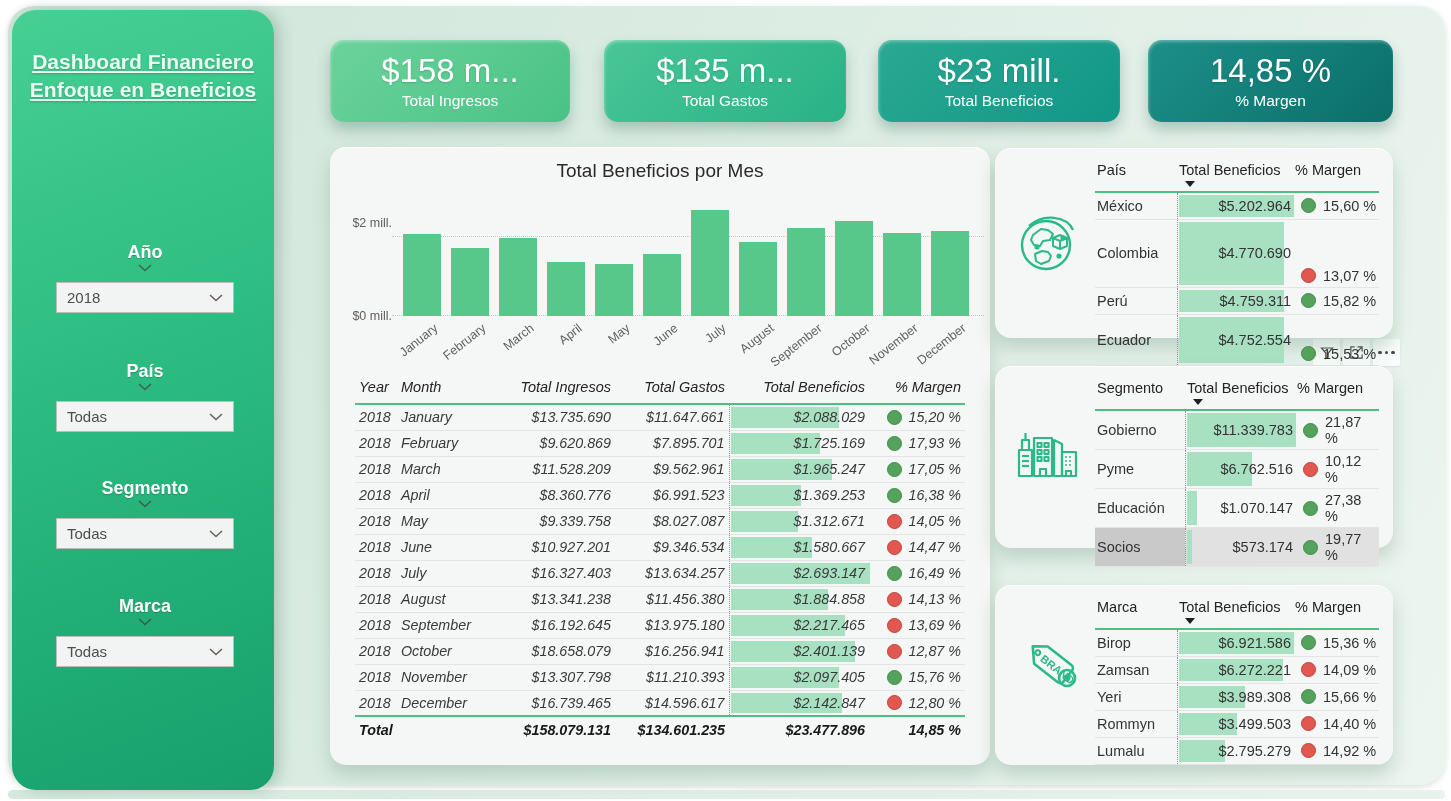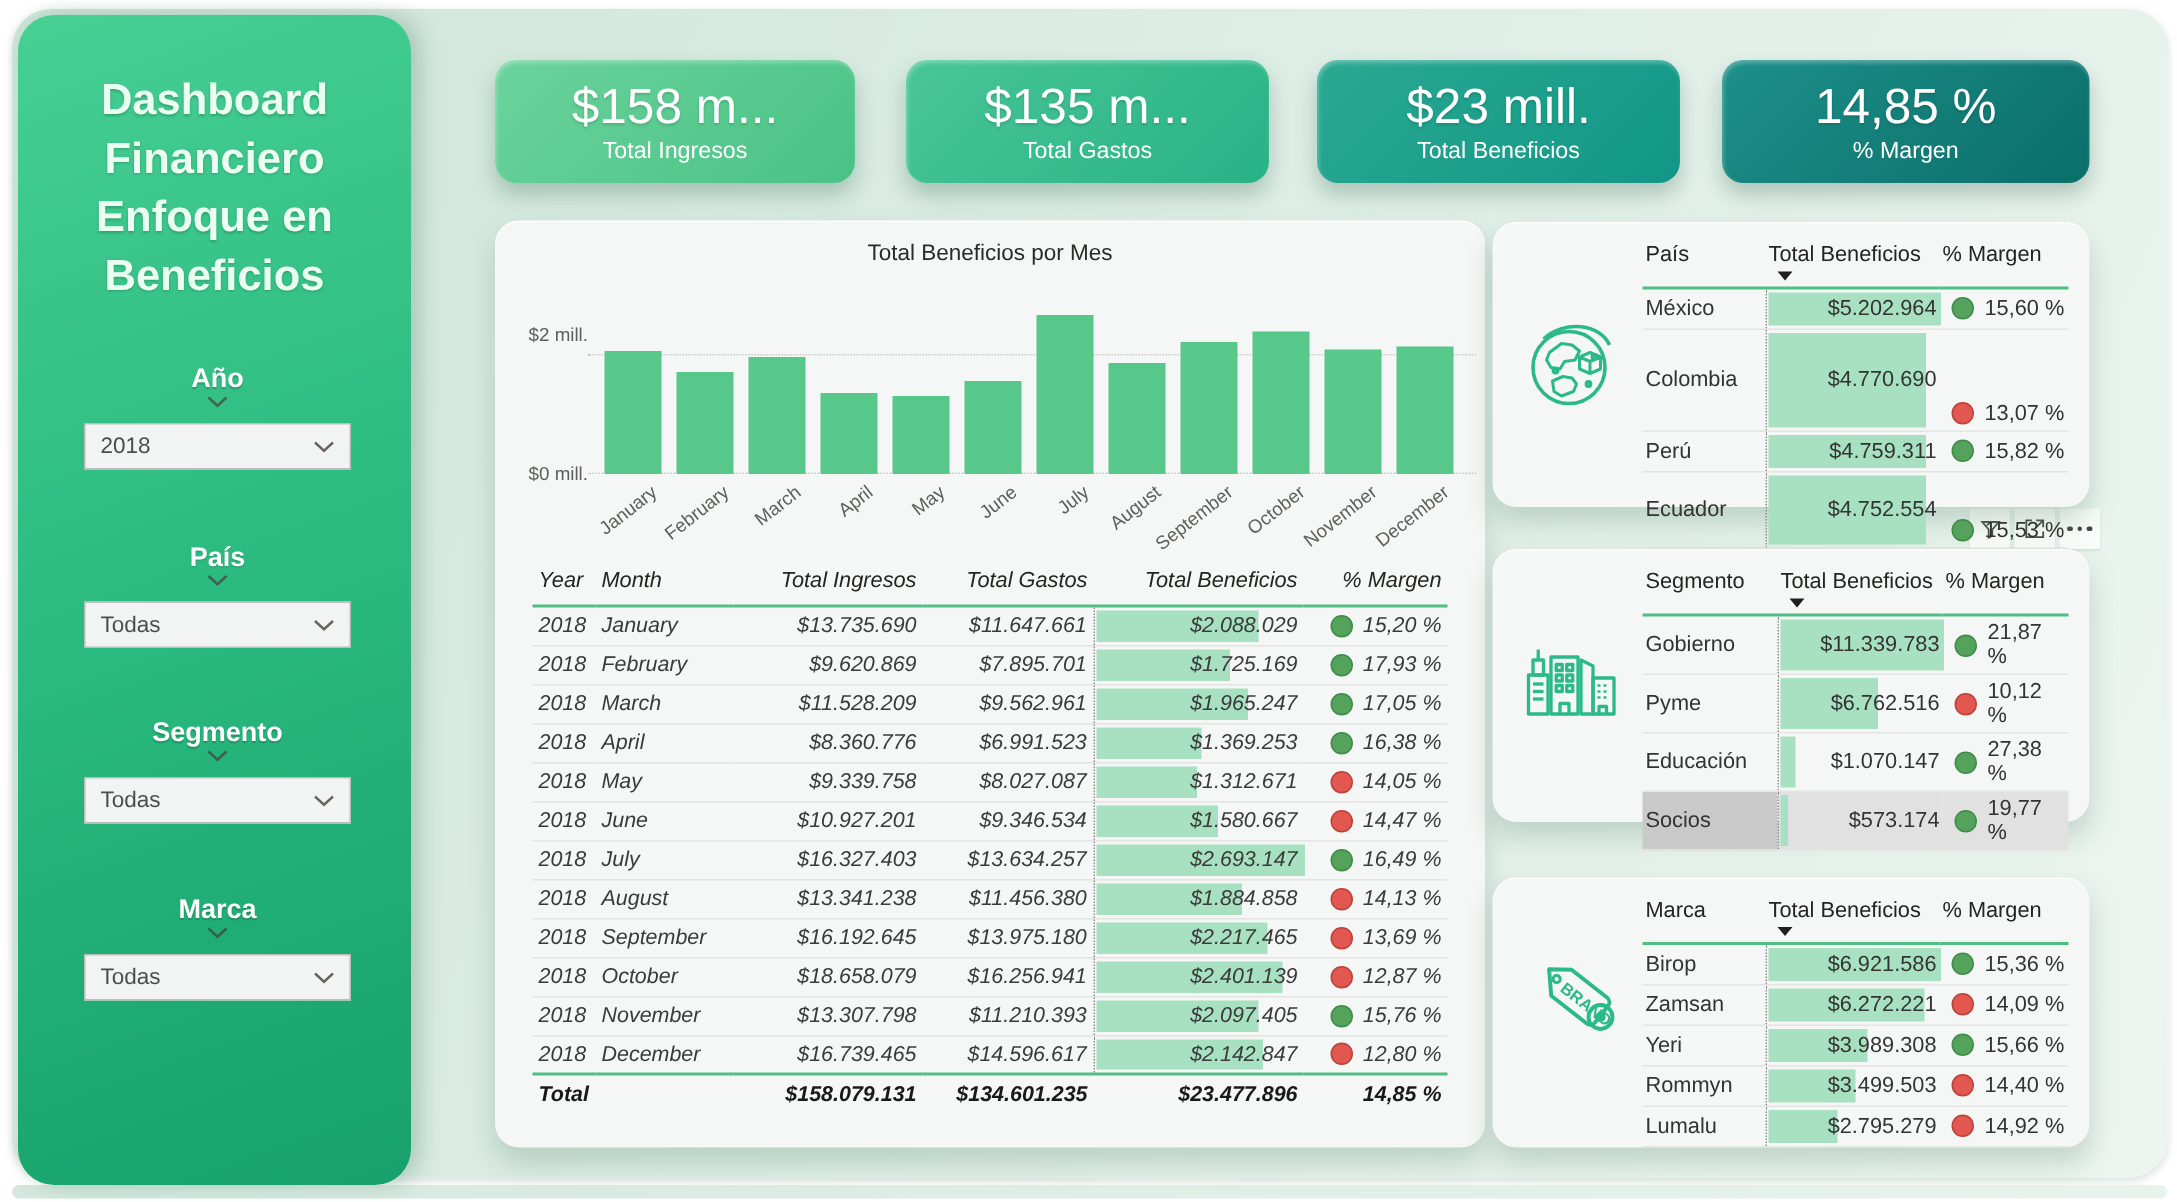--- a/index.html
+++ b/index.html
@@ -11,22 +11,22 @@
   .bottom-strip { position:absolute; left:8px; bottom:2px; width:1437px; height:9px;
     border-radius:5px; background:linear-gradient(90deg,#d5e8de,#e9f3ee); }
 
   
   .sidebar { position:absolute; left:12px; top:10px; width:262px; height:780px;
     border-radius:24px; background:linear-gradient(160deg,#47cf94 0%,#2cbc81 45%,#17a06c 100%);
     box-shadow:6px 0 14px rgba(40,100,75,.25); color:#eafff2; }
   .logo-row { display:flex; align-items:center; gap:8px; padding:22px 10px 0 18px; }
   .logo-word { font-size:34px; font-weight:bold; letter-spacing:1px; color:#eafff5;
     text-shadow:0 2px 2px rgba(0,0,0,.18); }
-  .side-title { margin-top:38px; text-align:center; font-size:29px; font-weight:bold;
-    line-height:1.35; text-shadow:0 1px 2px rgba(0,0,0,.2); }
+  .side-title { margin-top:38px; text-align:center; font-size:21px; font-weight:bold;
+    line-height:1.35; text-shadow:0 1px 2px rgba(0,0,0,.2);text-decoration:underline; }
   .filter-group { position:absolute; left:44px; width:178px; }
   .filter-head { display:flex; justify-content:space-between; align-items:center;
     font-size:18px; font-weight:bold; color:#ffffff; text-shadow:0 1px 1px rgba(0,0,0,.2);flex-direction:column; }
   .filter-box { margin-top:10px; height:31px; background:#f2f4f3; border:1px solid #b9beba;
     display:flex; align-items:center; justify-content:space-between; padding:0 10px;
     font-size:15px; color:#4d4d4d; cursor:pointer; }
   .chev { width:14px; height:9px; }
   .chev polyline { fill:none; stroke:#6b6461; stroke-width:1.6; }
   .chev-dark polyline { stroke:rgba(70,50,50,.65); }
 
@@ -41,21 +41,21 @@
   .kpi2 { left:604px; width:242px; background:linear-gradient(135deg,#49c697,#28b286); }
   .kpi3 { left:878px; width:242px; background:linear-gradient(135deg,#2aa992,#119687); }
   .kpi4 { left:1148px; width:245px; background:linear-gradient(135deg,#1d9089,#0b6e6a); }
 
   
   .panel { position:absolute; background:#f4f7f5; border-radius:16px;
     box-shadow:0 10px 18px rgba(105,145,125,.32), inset 0 1px 0 rgba(255,255,255,.8); }
   .main-panel { left:330px; top:147px; width:660px; height:618px; }
 
   .chart-title { position:absolute; top:13px; left:0; width:100%; text-align:center;
-    font-size:15px; color:#2b2a29; }
+    font-size:19px; color:#2b2a29; }
   .plot { position:absolute; left:68px; top:53px; width:576px; height:116px; }
   .gridline { position:absolute; left:-6px; right:-10px; height:0;
     border-top:1px dotted #c8c8c4; }
   .ytick { position:absolute; right:582px; font-size:12.5px; color:#605e5c; white-space:nowrap; }
   .bar { position:absolute; bottom:0; width:38px; background:#57c88a; cursor:pointer; }
   .xlabels { position:absolute; left:68px; top:174px; width:576px; height:52px; }
   .xlabel { position:absolute; top:0; font-size:12.5px; color:#605e5c; white-space:nowrap;
     transform:translateX(-100%) rotate(-38deg); transform-origin:100% 0; }
 
   

